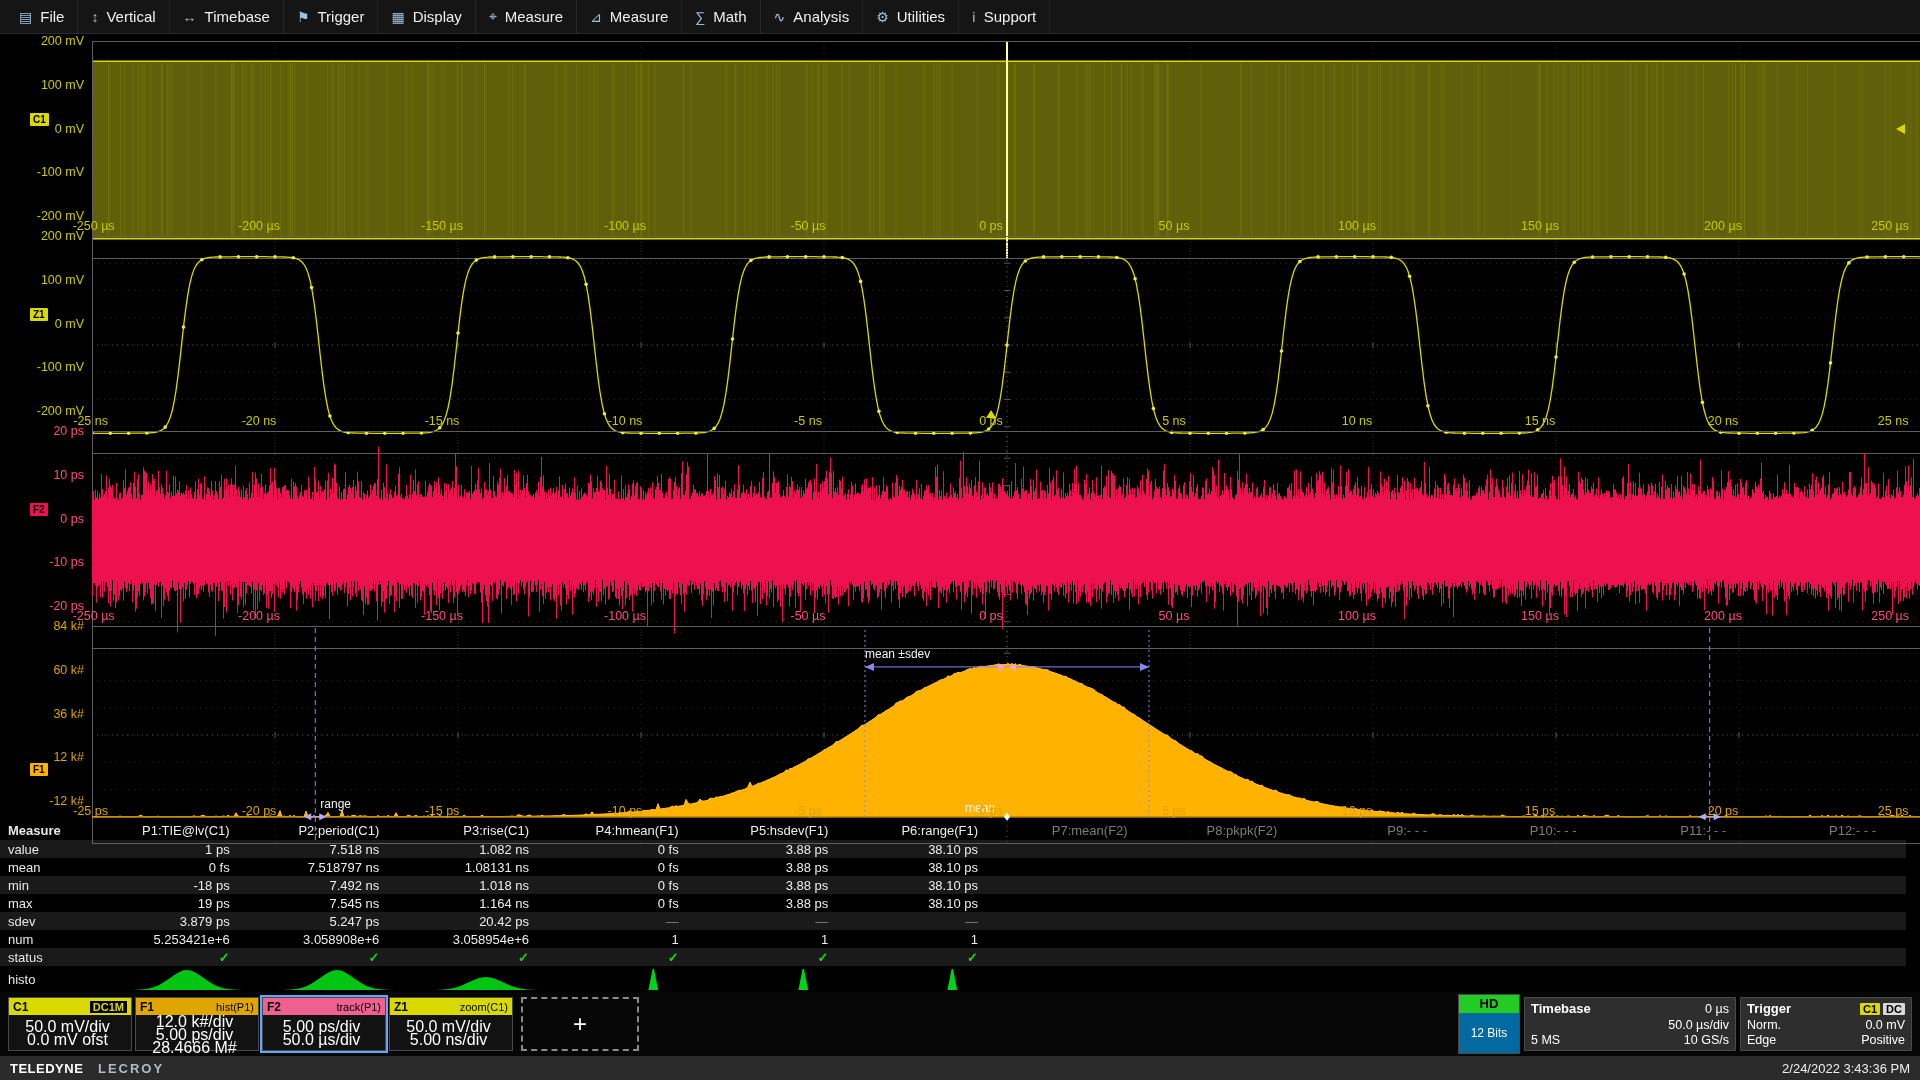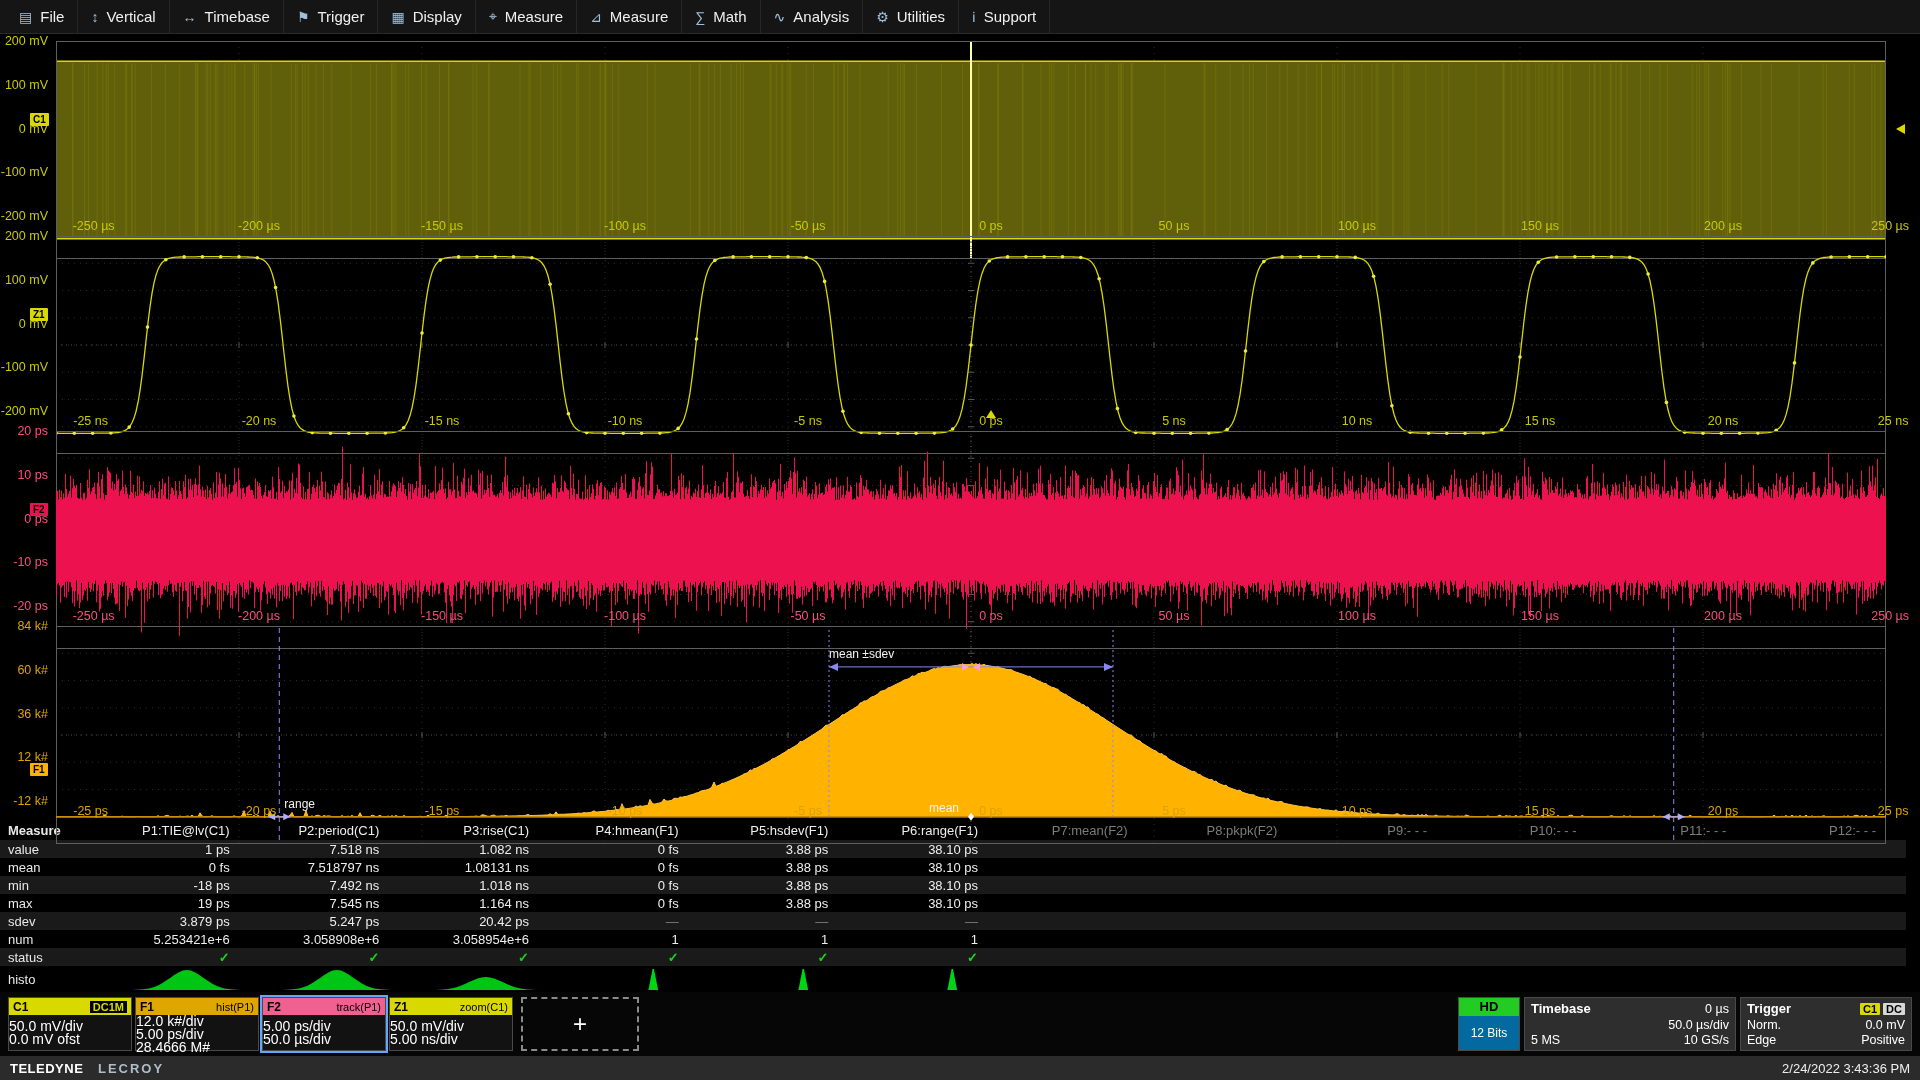--- a/index.html
+++ b/index.html
@@ -12,21 +12,21 @@
   .menubar{height:34px;flex:none;display:flex;align-items:stretch;background:#151515;
     border-bottom:1px solid #2a2a2a;padding-left:6px}
   .menu-item{display:flex;align-items:center;gap:8px;padding:0 13px;font-size:15px;
     color:#f0f0f0;border-right:1px solid #262626;cursor:default;white-space:nowrap}
   .menu-item .glyph{color:#9fc0dc;font-size:14px}
 
   
   .grids{flex:1;display:flex;flex-direction:column;min-height:0;padding-top:7px}
   .grid-block{flex:1;display:flex;flex-direction:column;min-height:0}
   .grid-main{flex:1;display:flex;min-height:0}
-  .y-axis{width:56px;flex:none;position:relative}
+  .y-axis{width:92px;flex:none;position:relative}
   .ylab{position:absolute;right:8px;transform:translateY(-50%);font-size:12.5px;white-space:nowrap}
   .badge{position:absolute;left:30px;font-size:10px;font-weight:bold;color:#000;
     padding:0 3px;border-radius:1px;line-height:13px}
   .plot{flex:1;position:relative;margin-right:14px;min-width:0}
   .plot svg{position:absolute;left:0;top:0;z-index:0}
   .lvl-marker{position:absolute;right:1px;top:50%;transform:translateY(-50%);width:0;height:0;
     border-top:5px solid transparent;border-bottom:5px solid transparent;
     border-right:9px solid #d9d900;z-index:2}
   .x-axis{height:20px;flex:none;position:relative;margin-left:76px;margin-right:14px;font-size:12.5px}
   .xlab{position:absolute;top:3px;transform:translateX(-50%);white-space:nowrap}
@@ -52,26 +52,26 @@
 
   
   .dock{flex:none;height:64px;display:flex;align-items:center;padding:4px 8px;background:#060606}
   .dock-left{display:flex;gap:3px;align-items:center}
   .desc-box{width:124px;height:54px;border:1px solid #4a4a4a;display:flex;flex-direction:column;background:#121212}
   .desc-box.selected{outline:2px solid #5fa8ff}
   .desc-head{height:17px;flex:none;display:flex;align-items:center;justify-content:space-between;
     padding:0 4px;color:#000;font-size:12px;font-weight:bold}
   .desc-head .tag{font-weight:normal;font-size:11px}
   .desc-head .tag.boxed{background:#000;padding:0 3px;font-weight:bold}
-  .desc-body{flex:1;display:flex;flex-direction:column;justify-content:center;align-items:flex-start;
-    padding-right:5px;font-size:14px;line-height:13px;color:#fff}
+  .desc-body{flex:1;display:flex;flex-direction:column;justify-content:center;align-items:center;
+    padding-right:5px;font-size:16px;line-height:13px;color:#fff}
   .add-box{width:118px;height:54px;border:2px dashed #8a8a8a;display:flex;align-items:center;
     justify-content:center;font-size:24px;color:#fff;margin-left:8px;cursor:default}
   .dock-right{margin-left:auto;display:flex;gap:4px;align-items:center}
-  .hd-box{width:62px;height:54px;border:1px solid #4a4a4a;display:flex;flex-direction:column}
+  .hd-box{width:62px;height:60px;border:1px solid #4a4a4a;display:flex;flex-direction:column}
   .hd-head{background:#22cc22;color:#000;font-weight:bold;text-align:center;font-size:13px;
     height:18px;line-height:18px;flex:none}
   .hd-body{flex:1;background:#0369a1;color:#fff;display:flex;align-items:center;justify-content:center;font-size:12px}
   .info-box{height:54px;background:#2e2e2e;border:1px solid #4a4a4a;padding:3px 6px;font-size:12.5px;
     display:flex;flex-direction:column;justify-content:space-between;color:#fff}
   .info-box.tb{width:212px}
   .info-box.trg{width:172px}
   .ib-row{display:flex;justify-content:space-between;align-items:center;white-space:nowrap}
   .ib-row b{font-size:13px}
   .tr-badges{display:flex;gap:3px}

